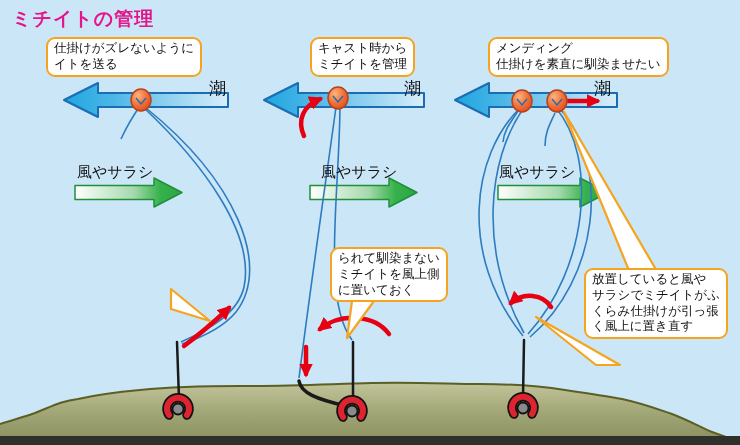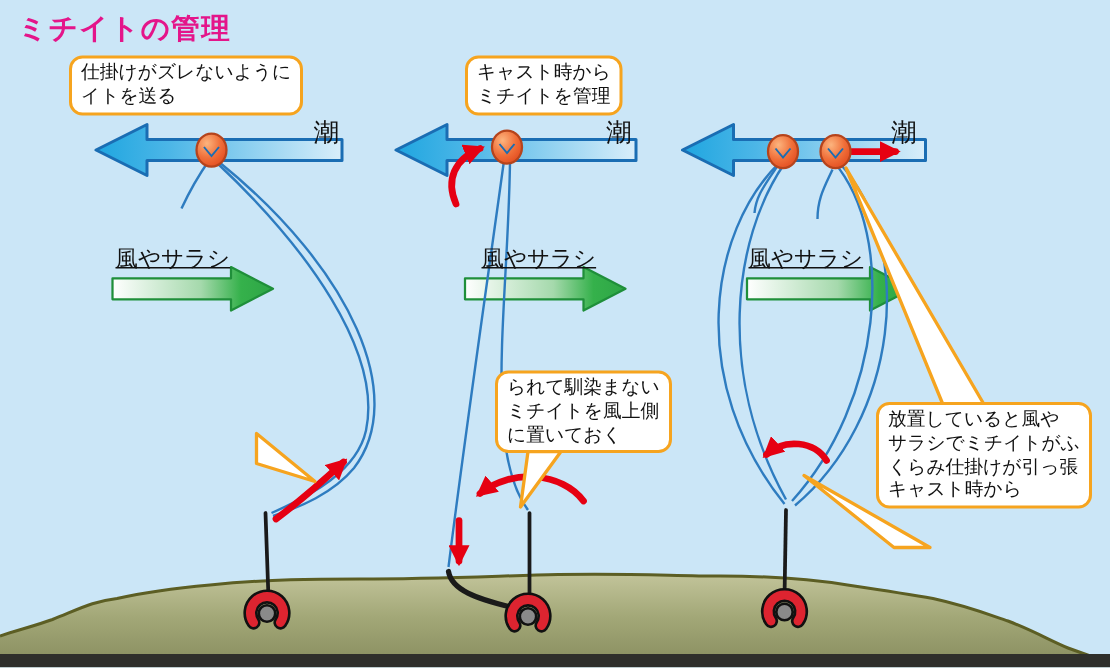--- a/index.html
+++ b/index.html
@@ -14,21 +14,21 @@
     position:absolute;left:12px;top:6px;
     font-size:19px;font-weight:bold;color:#e4158a;letter-spacing:1px;
   }
   .callout{
     position:absolute;background:#fff;border:2.5px solid #f6a41f;border-radius:9px;
     padding:2px 6px;font-size:12.5px;line-height:1.26;white-space:pre-line;
     width:max-content;max-width:180px;color:#111;
   }
   .lbl{position:absolute;white-space:nowrap;color:#111;}
   .tide-lbl{font-size:17px;}
-  .wind-lbl{font-size:15px;text-decoration:underline;}
+  .wind-lbl{font-size:15px;}
 </style>
 </head>
 <body>
 
 <div id="stage">
 
   <svg width="740" height="445" viewBox="0 0 740 445">
     <defs>
       <linearGradient id="tideGrad" x1="0" y1="0" x2="1" y2="0">
         <stop offset="0" stop-color="#1fa6e0"></stop>
@@ -151,18 +151,20 @@
   <div class="lbl wind-lbl" style="left:321px;top:163px;">風やサラシ</div>
   <div class="lbl wind-lbl" style="left:499px;top:163px;">風やサラシ</div>
 
   <div class="callout" style="left:46px;top:37px;">仕掛けがズレないように
 イトを送る</div>
   <div class="callout" style="left:310px;top:37px;">キャスト時から
 ミチイトを管理</div>
   <div class="callout" style="left:330px;top:247px;">られて馴染まない
 ミチイトを風上側
 に置いておく</div>
+  <div class="callout" style="left:488px;top:37px;">メンディング
+仕掛けを素直に馴染ませたい</div>
   <div class="callout" style="left:584px;top:268px;">放置していると風や
 サラシでミチイトがふ
 くらみ仕掛けが引っ張
-キャスト時から</div>
+く風上に置き直す</div>
 
 </div>
 
 </body></html>

